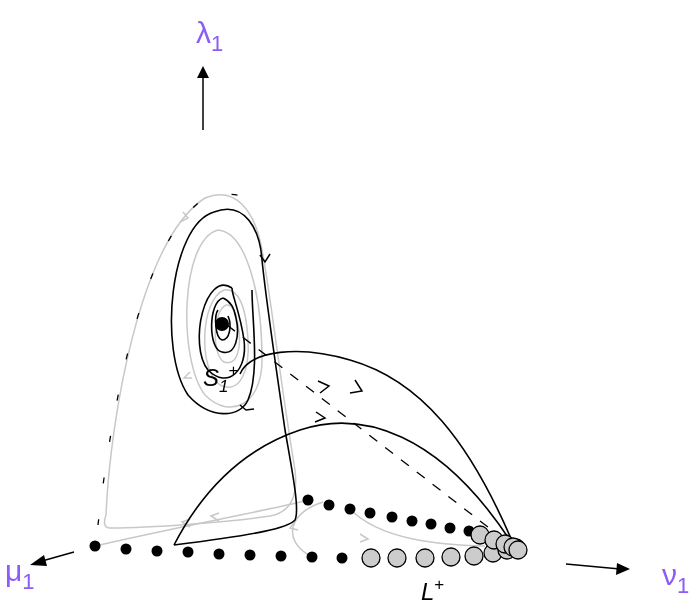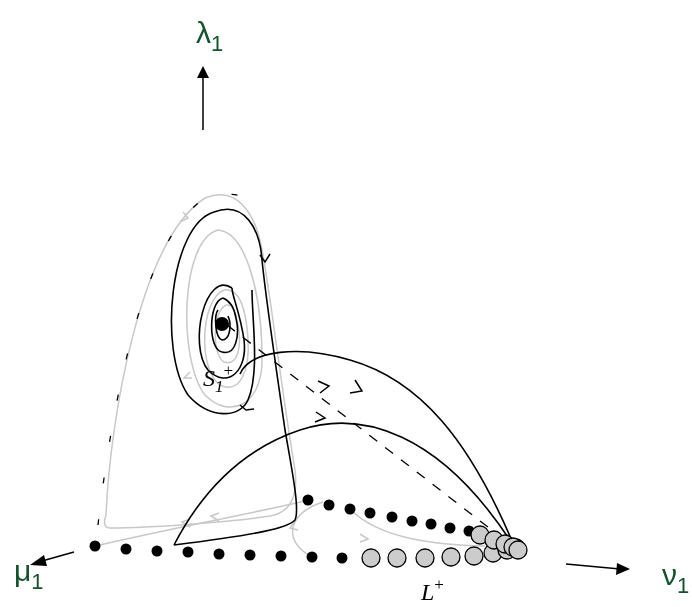--- a/index.html
+++ b/index.html
@@ -1,20 +1,20 @@
 <!DOCTYPE html>
 <html><head>
 <meta charset="utf-8">
 <style>
   html, body { margin: 0; padding: 0; background: #ffffff; }
   body { width: 692px; height: 607px; overflow: hidden; position: relative; font-family: "DejaVu Serif", serif; }
   #diagram { position: absolute; left: 0; top: 0; width: 692px; height: 607px; }
-  .axis-label { position: absolute; font-family: "Liberation Sans", sans-serif; font-size: 30px; color: #14532d; line-height: 1; }
+  .axis-label { position: absolute; font-family: "Liberation Sans", sans-serif; font-size: 30px; color: #8b5cf6; line-height: 1; }
   .axis-label sub { font-size: 22px; vertical-align: -8px; }
-  .point-label { position: absolute; font-family: Liberation Serif, serif; font-style: italic; font-size: 24px; color: #000; line-height: 1; }
+  .point-label { position: absolute; font-family: Liberation Sans, sans-serif; font-style: italic; font-size: 24px; color: #000; line-height: 1; }
   .point-label sup { font-size: 17px; font-style: normal; vertical-align: 10px; }
   .point-label sub { font-size: 17px; vertical-align: -6px; }
 </style>
 </head>
 <body>
 
 <div>
   <svg id="diagram" viewBox="0 0 692 607" xmlns="http://www.w3.org/2000/svg">
     <defs>
       <marker id="arrowhead" markerWidth="10" markerHeight="10" refX="6" refY="5" orient="auto">
@@ -114,18 +114,18 @@
     <g id="eq-gray-upper">
         <circle cx="480" cy="535" r="9" fill="#cccccc" stroke="#000000" stroke-width="1.3"></circle>
         <circle cx="494" cy="540" r="9" fill="#cccccc" stroke="#000000" stroke-width="1.3"></circle>
         <circle cx="505" cy="544" r="9" fill="#cccccc" stroke="#000000" stroke-width="1.3"></circle>
         <circle cx="513" cy="547" r="9" fill="#cccccc" stroke="#000000" stroke-width="1.3"></circle>
         <circle cx="518" cy="550" r="9" fill="#cccccc" stroke="#000000" stroke-width="1.3"></circle>
       </g>
   </svg>
 
   <div class="axis-label" style="left:196px; top:18px;"><span>λ</span><sub>1</sub></div>
-  <div class="axis-label" style="left:14px; top:556px;"><span>μ</span><sub>1</sub></div>
+  <div class="axis-label" style="left:5px; top:556px;"><span>μ</span><sub>1</sub></div>
   <div class="axis-label" style="left:662px; top:560px;"><span>ν</span><sub>1</sub></div>
 
   <div class="point-label" style="left:203px; top:362px;"><span>S</span><sub>1</sub><sup>+</sup></div>
   <div class="point-label" style="left:421px; top:576px;"><span>L</span><sup>+</sup></div>
 </div>
 
 </body></html>

